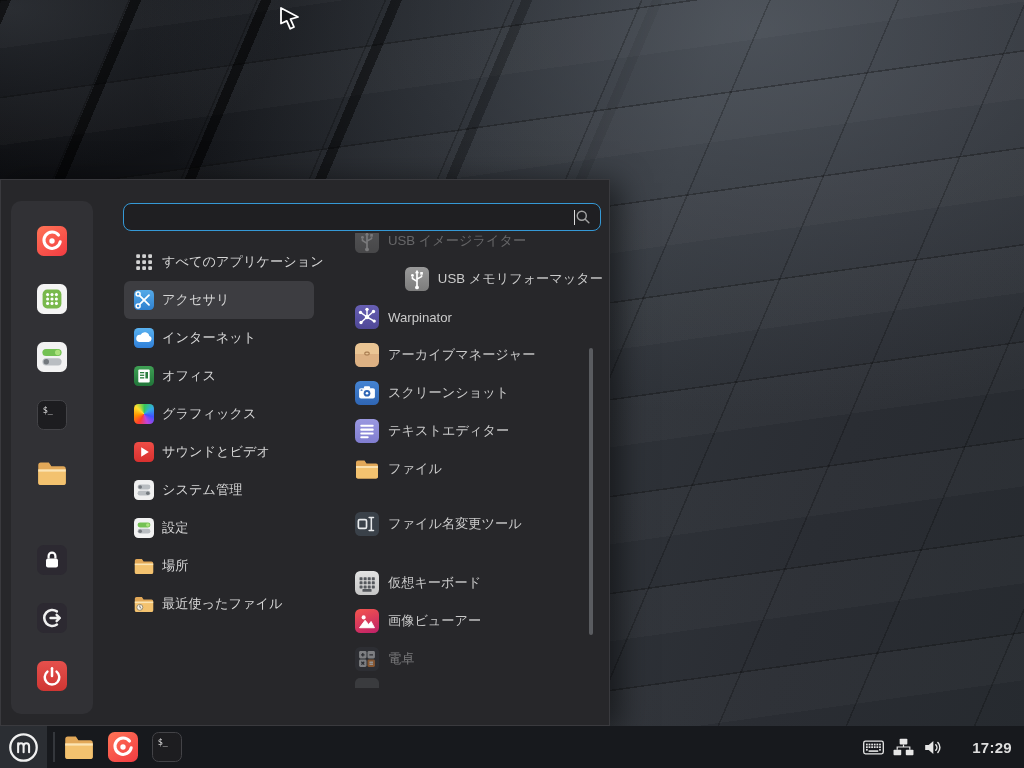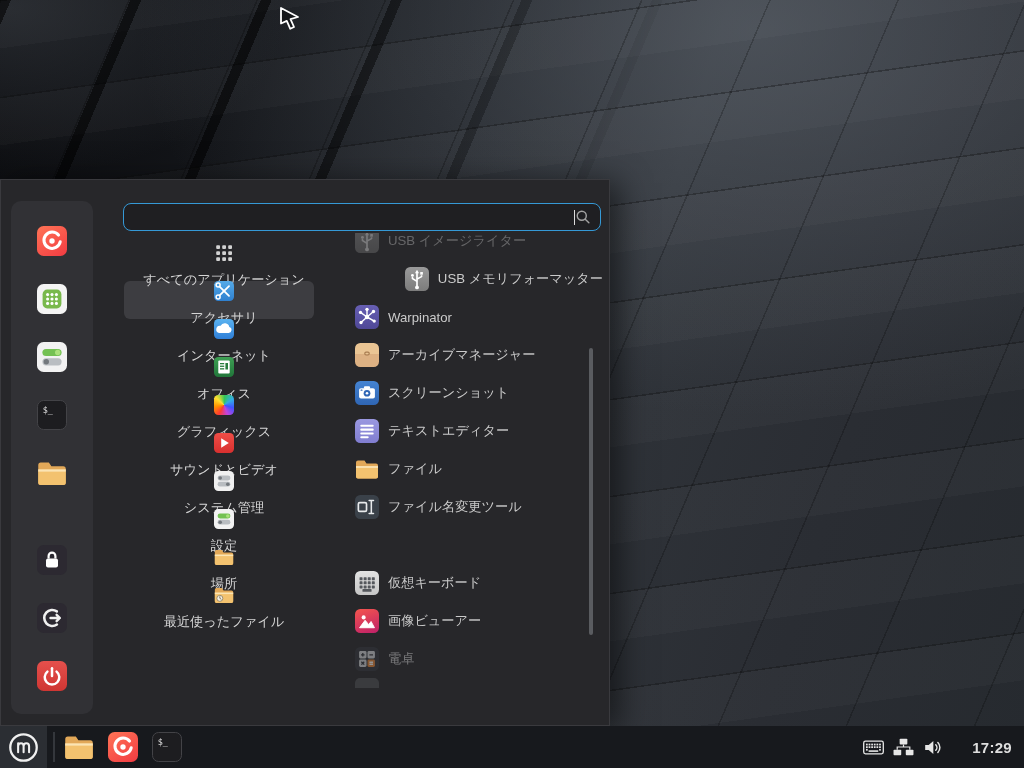--- a/index.html
+++ b/index.html
@@ -50,21 +50,21 @@
   }
   .searchbox input{
     flex:1;background:transparent;border:none;outline:none;color:#e6e6e6;
     font-size:13px;padding:0 0 0 9px;font-family:inherit;caret-color:transparent;
   }
   .caret{width:1.5px;height:15px;background:#dcdcdc;margin-left:-470px;pointer-events:none;}
   .mag{width:16px;height:16px;margin-right:9px;flex:0 0 auto;}
   .cats{position:absolute;left:123px;top:63px;width:190px;}
   .cat-row{
     height:38px;display:flex;align-items:center;gap:8px;padding-left:10px;
-    box-sizing:border-box;border-radius:6px;cursor:pointer;flex-direction:column;
+    box-sizing:border-box;border-radius:6px;cursor:pointer;
   }
   .cat-row.selected{background:#3d3d41;}
   .cat-row .icon-box{width:20px;height:20px;flex:0 0 auto;}
   .cat-label{font-size:13.2px;color:#d6d6d6;white-space:nowrap;}
   .applist{position:absolute;left:340px;top:53px;width:262px;height:455px;overflow:hidden;}
   .app-row{
     position:absolute;left:0;width:100%;height:38px;
     display:flex;align-items:center;gap:9px;padding-left:14px;box-sizing:border-box;cursor:pointer;
   }
   .app-row .icon-box{width:24px;height:24px;flex:0 0 auto;}
@@ -399,21 +399,21 @@
         <div class="app-row " style="top: 217px;">
           <span class="icon-box ic-files " style="width:24px;height:24px">
             <svg width="100%" height="100%" viewBox="0 0 24 21">
               <path d="M1 4 a2 2 0 0 1 2-2 h6.5 l2 3 H21 a2 2 0 0 1 2 2 v11 a2 2 0 0 1 -2 2 H3 a2 2 0 0 1 -2-2 Z" fill="#e2a858"></path>
               <path d="M1 7.6 H23 V18 a2 2 0 0 1 -2 2 H3 a2 2 0 0 1 -2-2 Z" fill="#f3c26f"></path>
               <rect x="1" y="7.6" width="22" height="1.8" fill="#fbe4b4"></rect>
             </svg>
           </span>
           <span class="app-label">ファイル</span>
         </div>
-        <div class="app-row " style="top: 255px;">
+        <div class="app-row " style="top: 272px;">
           <span class="icon-box ic-rename-tool " style="width:24px;height:24px">
             <svg width="100%" height="100%" viewBox="0 0 20 20">
               <rect x="2.8" y="6.4" width="6.8" height="7.2" rx="1.2" fill="none" stroke="#e8eaec" stroke-width="1.4"></rect>
               <path d="M13.6 4.6 V15.4 M11.8 4.6 H15.4 M11.8 15.4 H15.4" stroke="#e8eaec" stroke-width="1.3" stroke-linecap="round"></path>
             </svg>
           </span>
           <span class="app-label">ファイル名変更ツール</span>
         </div>
         <div class="app-row " style="top: 331px;">
           <span class="icon-box ic-virtual-keyboard " style="width:24px;height:24px">

